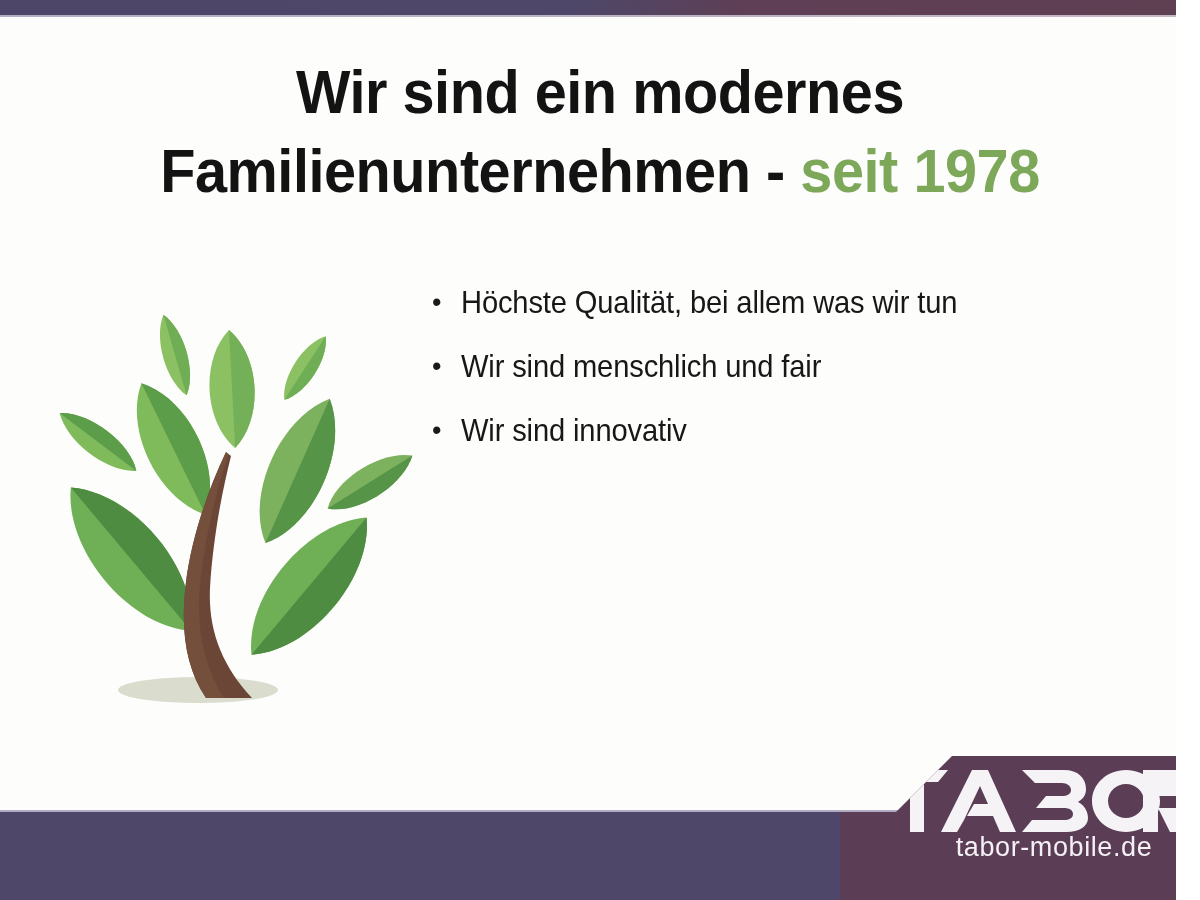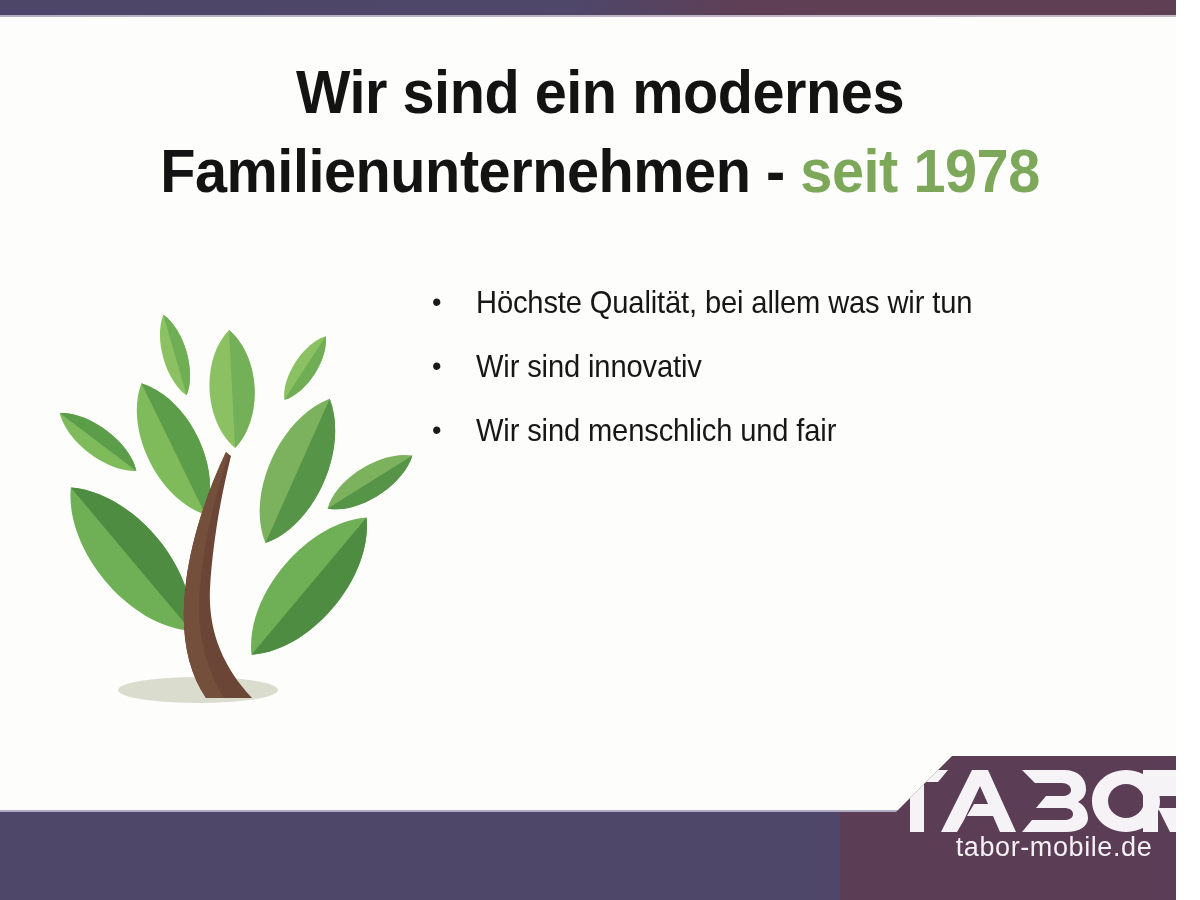--- a/index.html
+++ b/index.html
@@ -54,21 +54,20 @@
   
   #bullet-list {
     position:absolute;
     left:432px; top:287px;
     width:760px;
   }
   .bullet-row {
     display:flex;
     align-items:baseline;
     height:64px;
-    gap:15px;
   }
   .bullet-dot {
     flex:0 0 auto;
     width:29px;
     font-size:27px;
     line-height:1;
     color:#1a1a1a;
     position:relative;
     top:-2px;
   }
@@ -219,25 +218,25 @@
     </svg>
   </figure>
 
   <ul id="bullet-list">
     <li class="bullet-row">
       <span class="bullet-dot"></span>
       <span class="bullet-text">Höchste Qualität, bei allem was wir tun</span>
     </li>
     <li class="bullet-row">
       <span class="bullet-dot"></span>
-      <span class="bullet-text">Wir sind innovativ</span>
+      <span class="bullet-text">Wir sind menschlich und fair</span>
     </li>
     <li class="bullet-row">
       <span class="bullet-dot"></span>
-      <span class="bullet-text">Wir sind menschlich und fair</span>
+      <span class="bullet-text">Wir sind innovativ</span>
     </li>
   </ul>
 
   <div id="footer-bar-hairline"></div>
   <div id="footer-bar"></div>
 
   <div id="logo-block">
     <div id="logo-wordmark">
       <svg viewBox="0 0 300 62" xmlns="http://www.w3.org/2000/svg" aria-hidden="true">
         <g fill="#f6f3f6">

